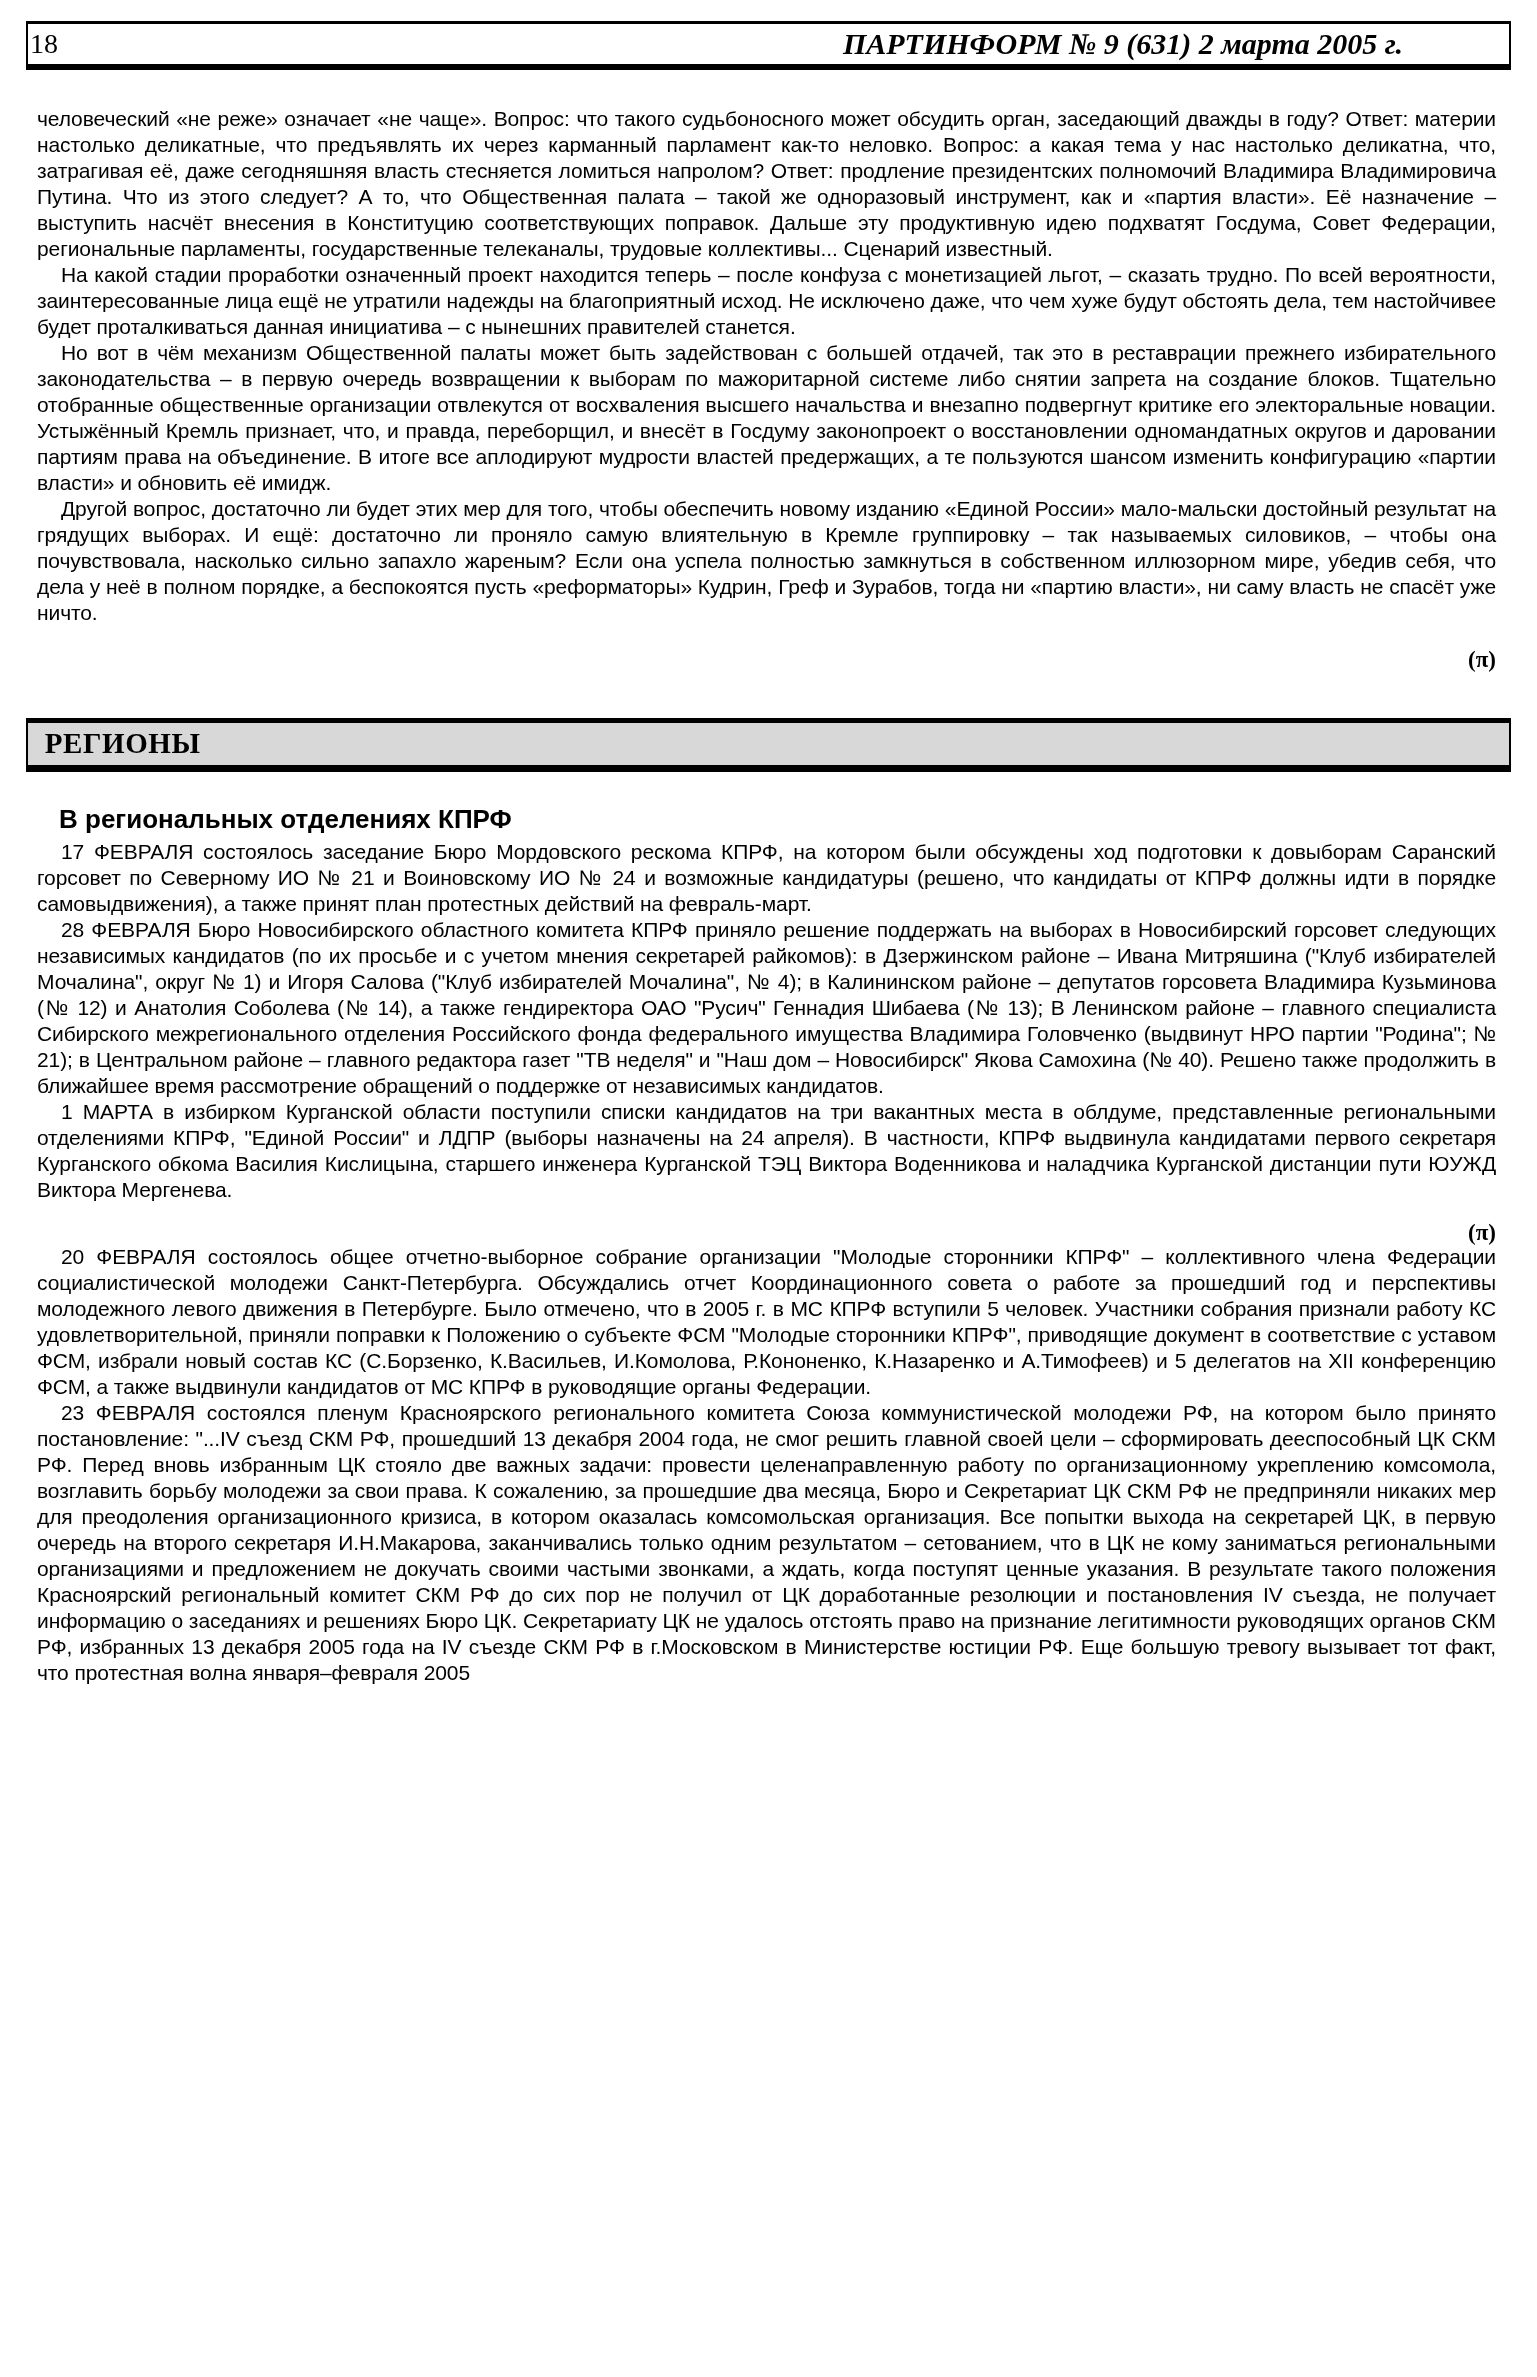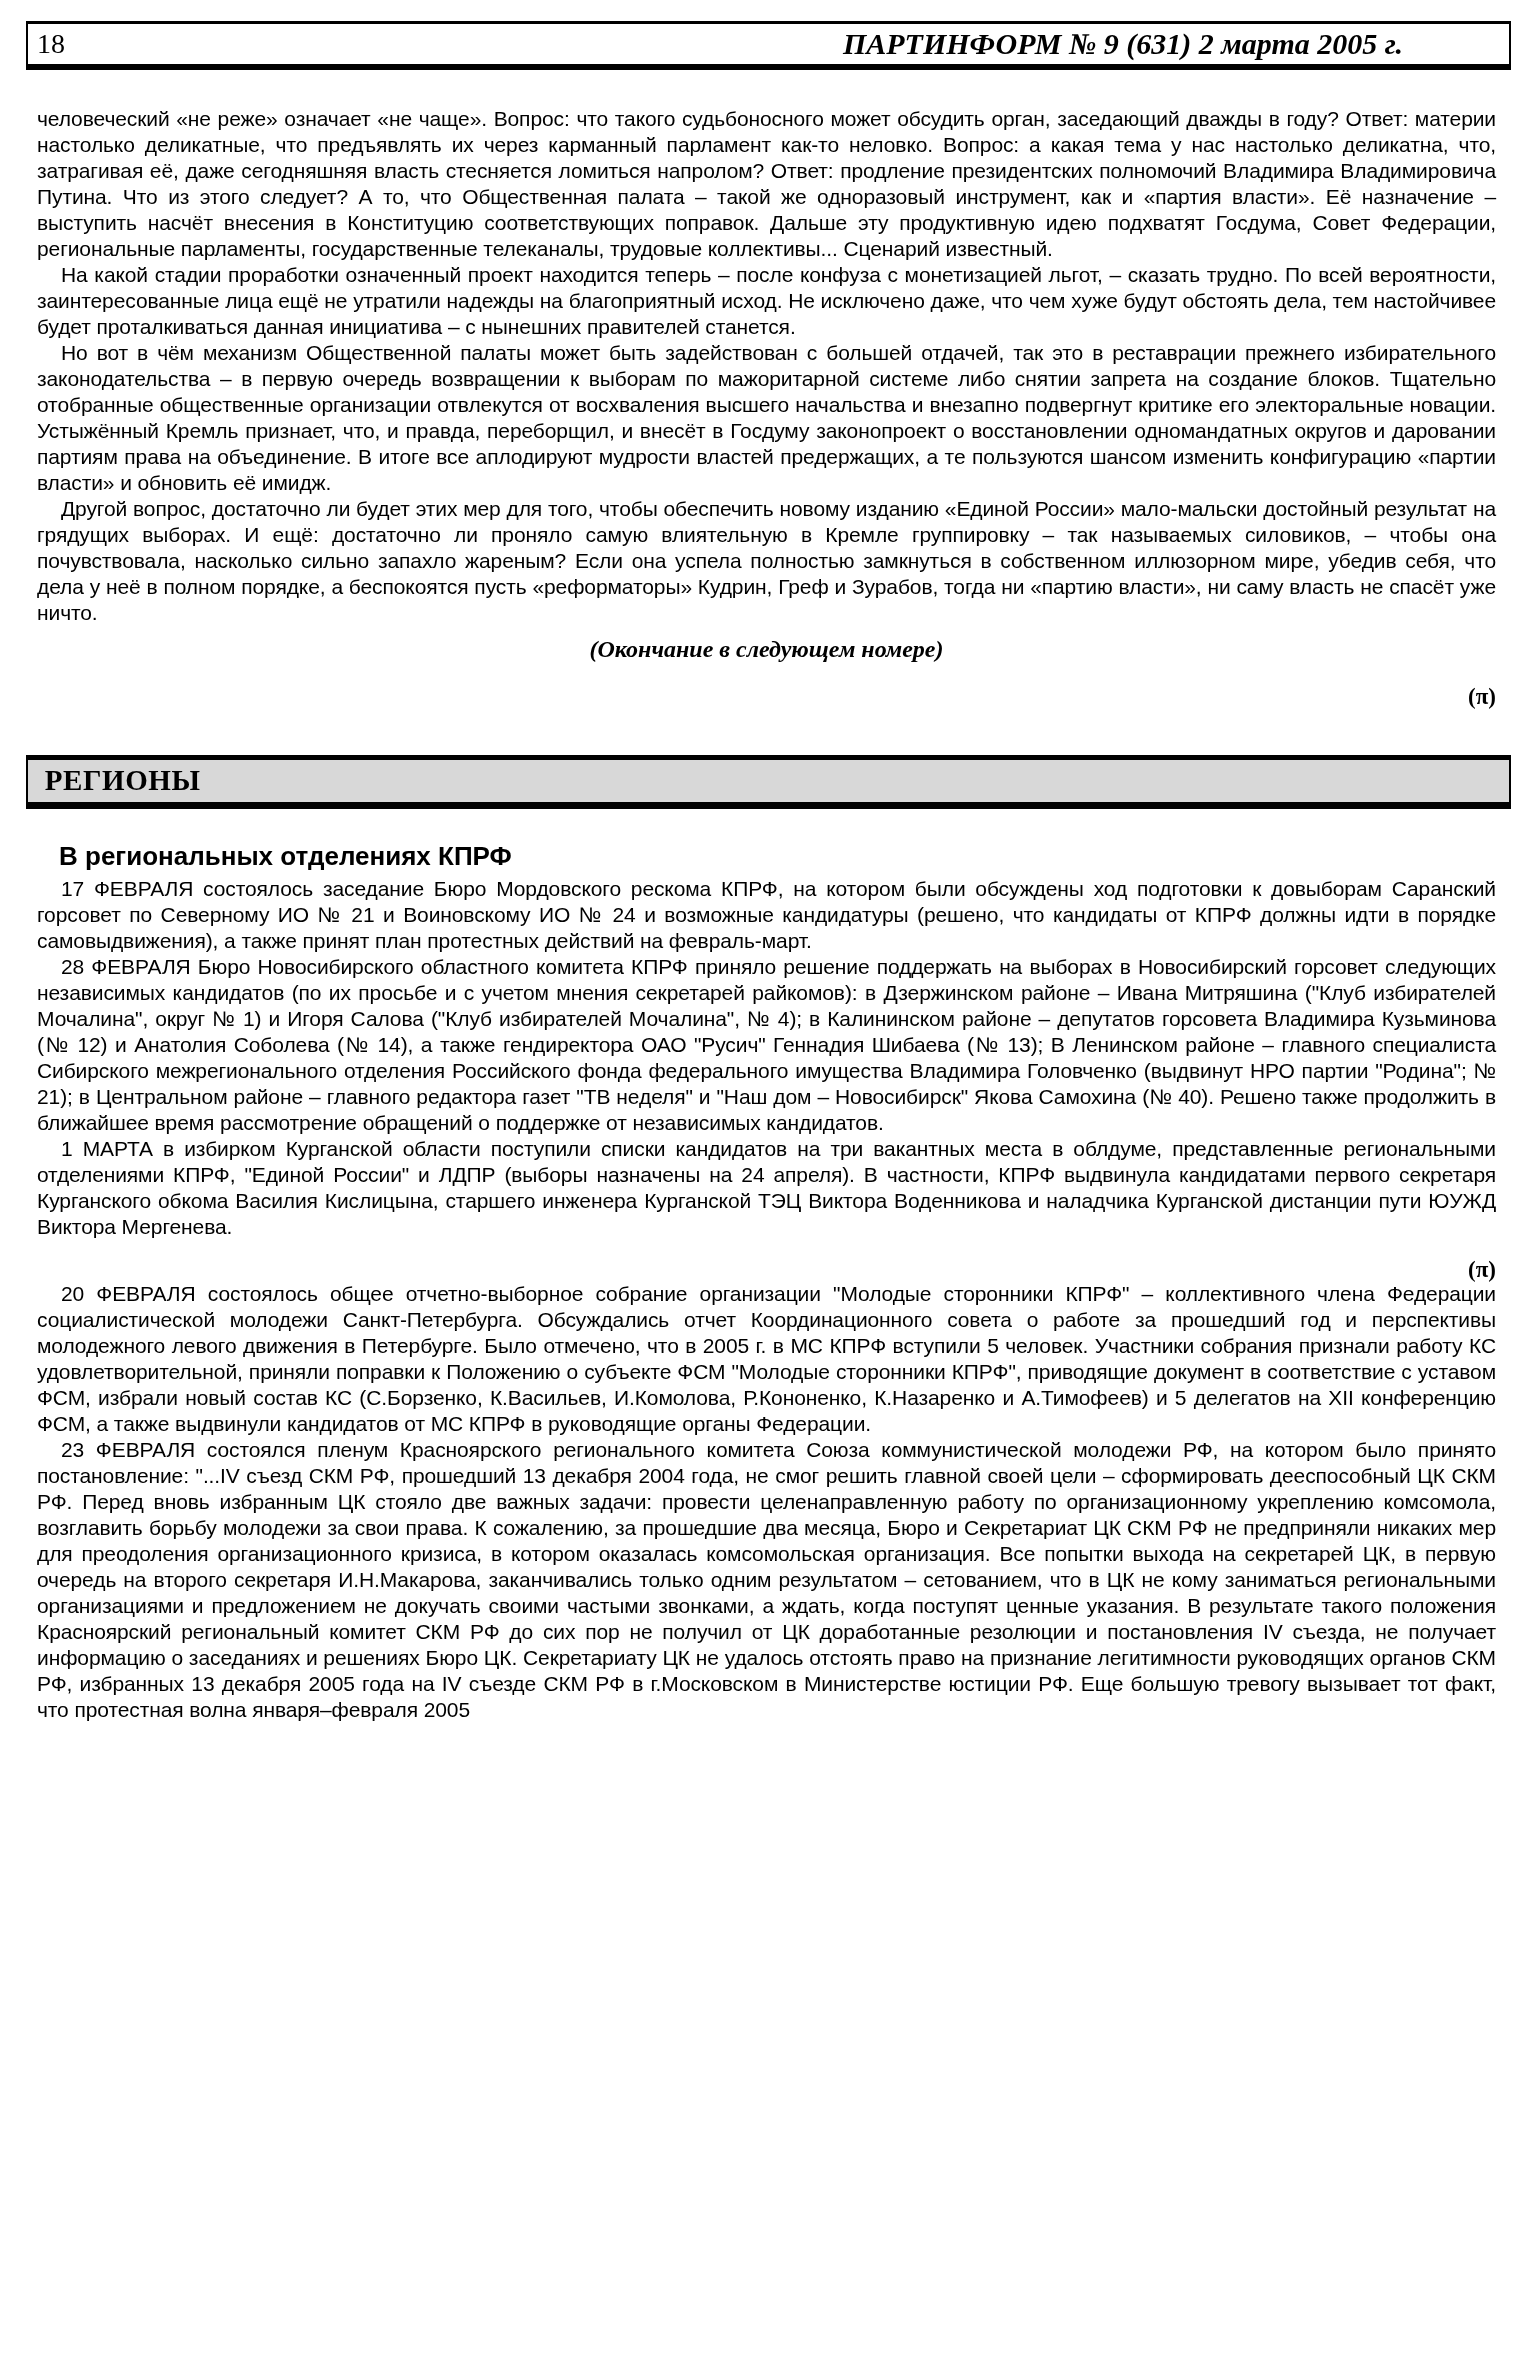--- a/index.html
+++ b/index.html
@@ -23,21 +23,21 @@
     height: 40px;
     display: flex;
     align-items: center;
     background: #fff;
     box-sizing: content-box;
   }
   .page-number {
     font-family: "Liberation Serif", serif;
     font-size: 28px;
     line-height: 1;
-    padding-left: 9px;
+    padding-left: 2px;
     font-weight: normal;
   }
   .issue-title {
     font-family: Liberation Serif, serif;
     font-style: italic;
     font-weight: bold;
     font-size: 30px;
     line-height: 1;
     margin-left: auto;
     margin-right: 106px;
@@ -107,21 +107,20 @@
     <span class="issue-title">ПАРТИНФОРМ № 9 (631) 2 марта 2005 г.</span>
   </header>
 
   <main class="content">
 
     <section>
       <p class="body-para first-para">человеческий «не реже» означает «не чаще». Вопрос: что такого судьбоносного может обсудить орган, заседающий дважды в году? Ответ: материи настолько деликатные, что предъявлять их через карманный парламент как-то неловко. Вопрос: а какая тема у нас настолько деликатна, что, затрагивая её, даже сегодняшняя власть стесняется ломиться напролом? Ответ: продление президентских полномочий Владимира Владимировича Путина. Что из этого следует? А то, что Общественная палата – такой же одноразовый инструмент, как и «партия власти». Её назначение – выступить насчёт внесения в Конституцию соответствующих поправок. Дальше эту продуктивную идею подхватят Госдума, Совет Федерации, региональные парламенты, государственные телеканалы, трудовые коллективы... Сценарий известный.</p>
       <p class="body-para">На какой стадии проработки означенный проект находится теперь – после конфуза с монетизацией льгот, – сказать трудно. По всей вероятности, заинтересованные лица ещё не утратили надежды на благоприятный исход. Не исключено даже, что чем хуже будут обстоять дела, тем настойчивее будет проталкиваться данная инициатива – с нынешних правителей станется.</p>
       <p class="body-para">Но вот в чём механизм Общественной палаты может быть задействован с большей отдачей, так это в реставрации прежнего избирательного законодательства – в первую очередь возвращении к выборам по мажоритарной системе либо снятии запрета на создание блоков. Тщательно отобранные общественные организации отвлекутся от восхваления высшего начальства и внезапно подвергнут критике его электоральные новации. Устыжённый Кремль признает, что, и правда, переборщил, и внесёт в Госдуму законопроект о восстановлении одномандатных округов и даровании партиям права на объединение. В итоге все аплодируют мудрости властей предержащих, а те пользуются шансом изменить конфигурацию «партии власти» и обновить её имидж.</p>
       <p class="body-para">Другой вопрос, достаточно ли будет этих мер для того, чтобы обеспечить новому изданию «Единой России» мало-мальски достойный результат на грядущих выборах. И ещё: достаточно ли проняло самую влиятельную в Кремле группировку – так называемых силовиков, – чтобы она почувствовала, насколько сильно запахло жареным? Если она успела полностью замкнуться в собственном иллюзорном мире, убедив себя, что дела у неё в полном порядке, а беспокоятся пусть «реформаторы» Кудрин, Греф и Зурабов, тогда ни «партию власти», ни саму власть не спасёт уже ничто.</p>
-      <p class="closing-note">(Окончание в следующем номере)</p>
       <p class="sign">(π)</p>
     </section>
 
   </main>
 
   <div class="section-banner">РЕГИОНЫ</div>
 
   <main class="content">
 
     <section>

